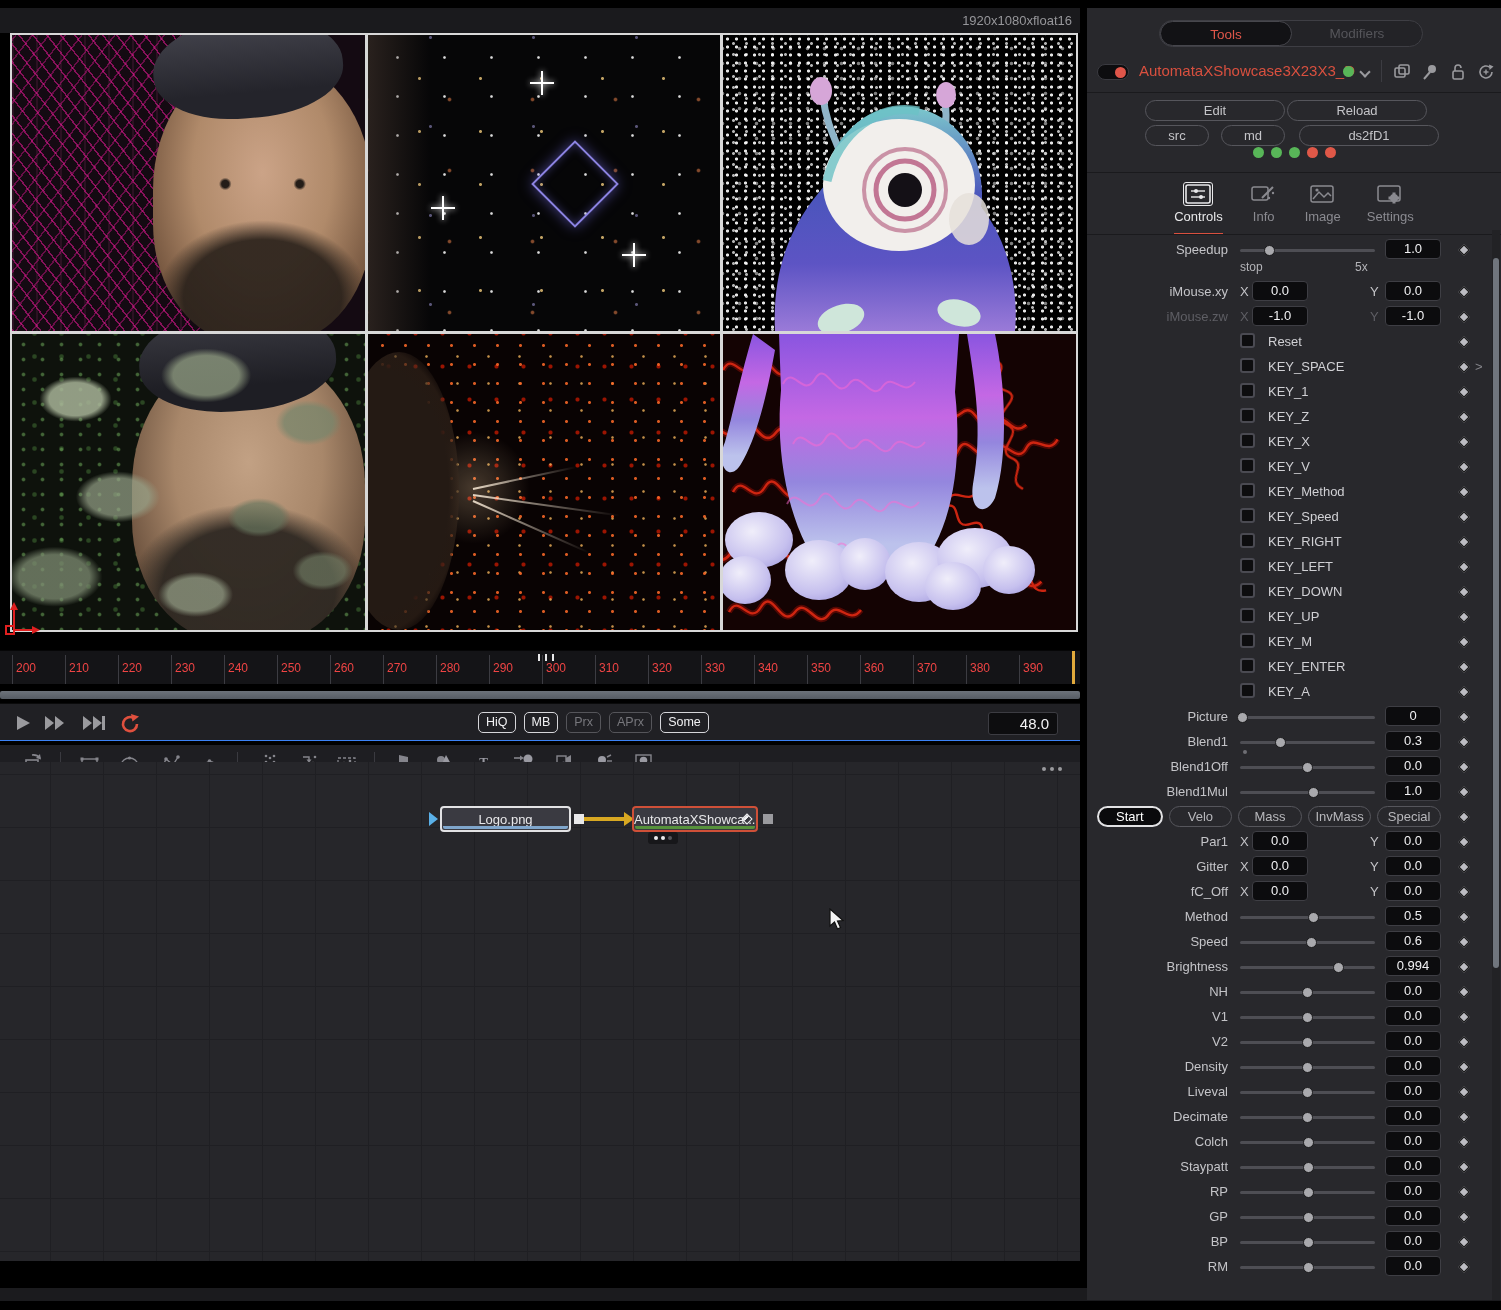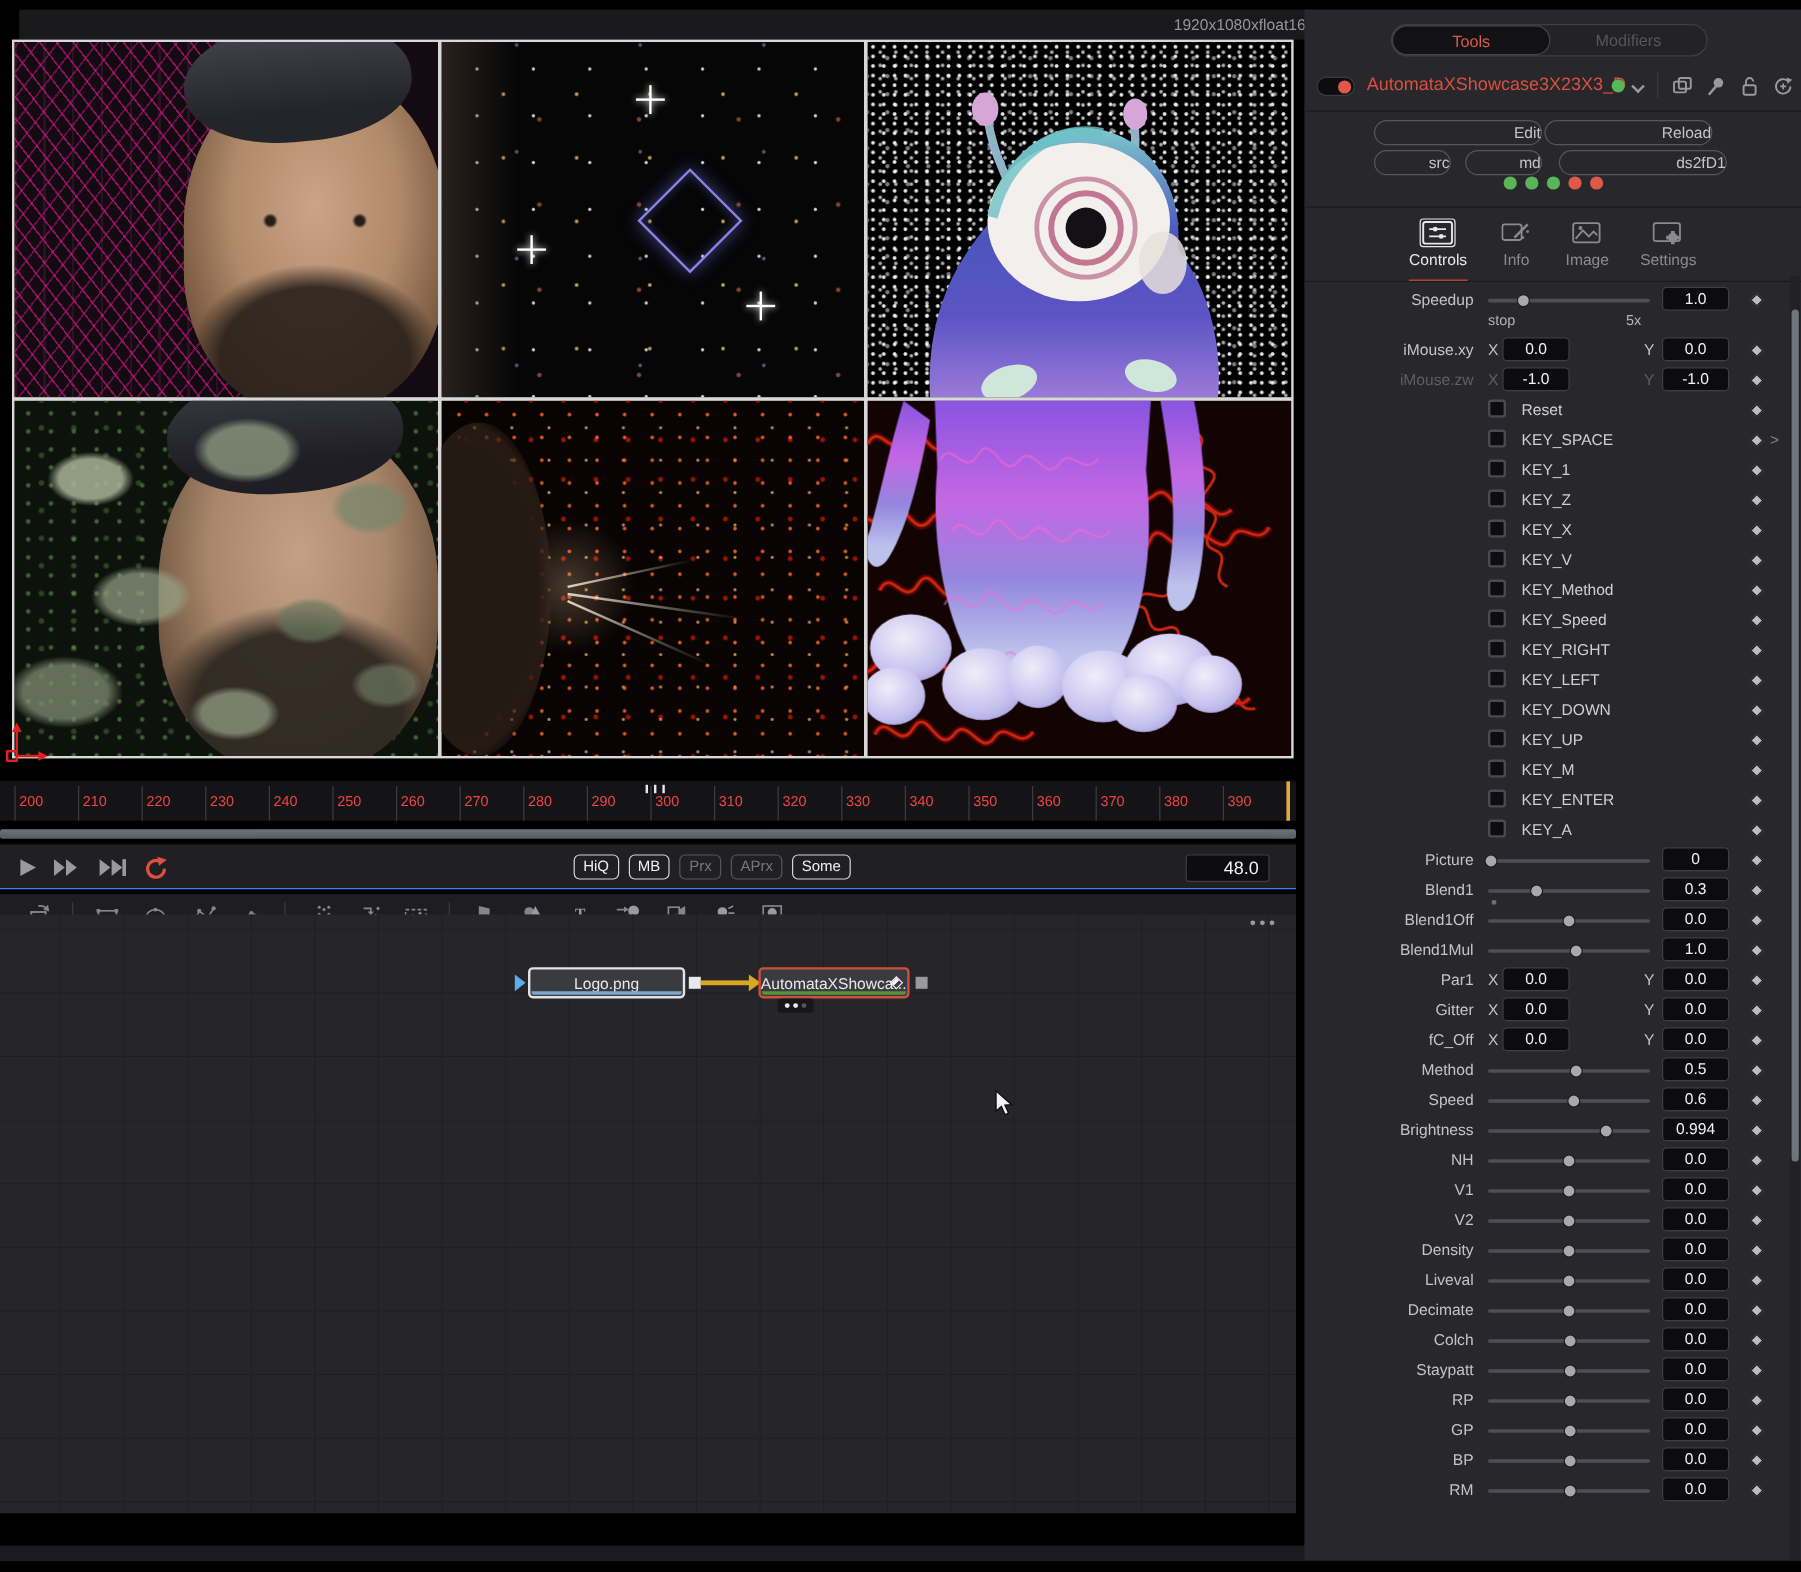--- a/index.html
+++ b/index.html
@@ -1,21 +1,21 @@
 <!DOCTYPE html>
 <html><head>
 <meta charset="utf-8">
 <style>
   * { margin:0; padding:0; box-sizing:border-box; }
   html,body { background:#000; width:1501px; height:1310px; overflow:hidden;
     font-family:"Liberation Sans","DejaVu Sans",sans-serif; }
   #root { position:relative; width:1501px; height:1310px; background:#000; }
 
   
-  #viewer-header { position:absolute; left:16px; top:8px; width:1080px; height:25px;
+  #viewer-header { position:absolute; left:0; top:8px; width:1080px; height:25px;
     background:#1a1a1d; color:#96969a; font-size:13px; text-align:right;
     line-height:25px; padding-right:8px; }
 
   
   #viewer { position:absolute; left:10px; top:33px; width:1068px; height:599px;
     background:#d8d8d8; display:grid; grid-template-columns:1fr 1fr 1fr;
     grid-template-rows:1fr 1fr; gap:3px; padding:2px; }
   .tile { position:relative; overflow:hidden; background:#000; }
 
   
@@ -196,21 +196,21 @@
   #hdr-title { position:absolute; left:42px; top:4px; font-size:15px; color:#d9503f; }
   #hdr-dot { position:absolute; left:246px; top:8px; width:11px; height:11px;
     border-radius:50%; background:#58b658; }
   #hdr-chevron { position:absolute; left:264px; top:10px; width:8px; height:8px;
     border-right:2px solid #9a9a9e; border-bottom:2px solid #9a9a9e; transform:rotate(45deg); }
   #hdr-sep { position:absolute; left:284px; top:2px; width:1px; height:22px; background:#3c3c42; }
   .hicon { position:absolute; top:5px; width:18px; height:18px; }
   .hr-line { position:absolute; left:0; width:414px; height:1px; background:#1a1a1d; }
 
   .pillbtn { position:absolute; height:21px; border:1px solid #56565c; border-radius:11px;
-    color:#c4c4c8; font-size:13px; text-align:right; line-height:19px; background:transparent; }
+    color:#c4c4c8; font-size:13px; text-align:center; line-height:19px; background:transparent; }
 
   #status-dots { position:absolute; left:0; top:139px; width:414px; display:flex;
     justify-content:center; gap:7px; }
   #status-dots i { width:11px; height:11px; border-radius:50%; }
 
   #panel-tabs { position:absolute; left:0; top:172px; width:414px; height:52px;
     display:flex; justify-content:center; gap:26px; }
   .ptab { text-align:center; font-size:13px; color:#8a8a90; position:relative; padding-top:2px; }
   .ptab .picon { width:30px; height:24px; margin:0 auto 3px; display:flex;
     align-items:center; justify-content:center; }
@@ -905,20 +905,30 @@
         </div>
         <div class="row">
           <div class="lbl">Blend1Mul</div>
           <div class="track">
             <div class="knob" style="left:55%"></div>
           </div>
           <div class="val">1.0</div>
           <div class="dia"></div>
         </div>
         <div class="row">
+          <div class="btns">
+            <div class="mpill active">Start</div>
+            <div class="mpill">Velo</div>
+            <div class="mpill">Mass</div>
+            <div class="mpill">InvMass</div>
+            <div class="mpill">Special</div>
+          </div>
+          <div class="dia"></div>
+        </div>
+        <div class="row">
           <div class="lbl">Par1</div>
           <div class="axis ax">X</div>
           <div class="val valx">0.0</div>
           <div class="axis ay">Y</div>
           <div class="val valy">0.0</div>
           <div class="dia"></div>
         </div>
         <div class="row">
           <div class="lbl">Gitter</div>
           <div class="axis ax">X</div>

